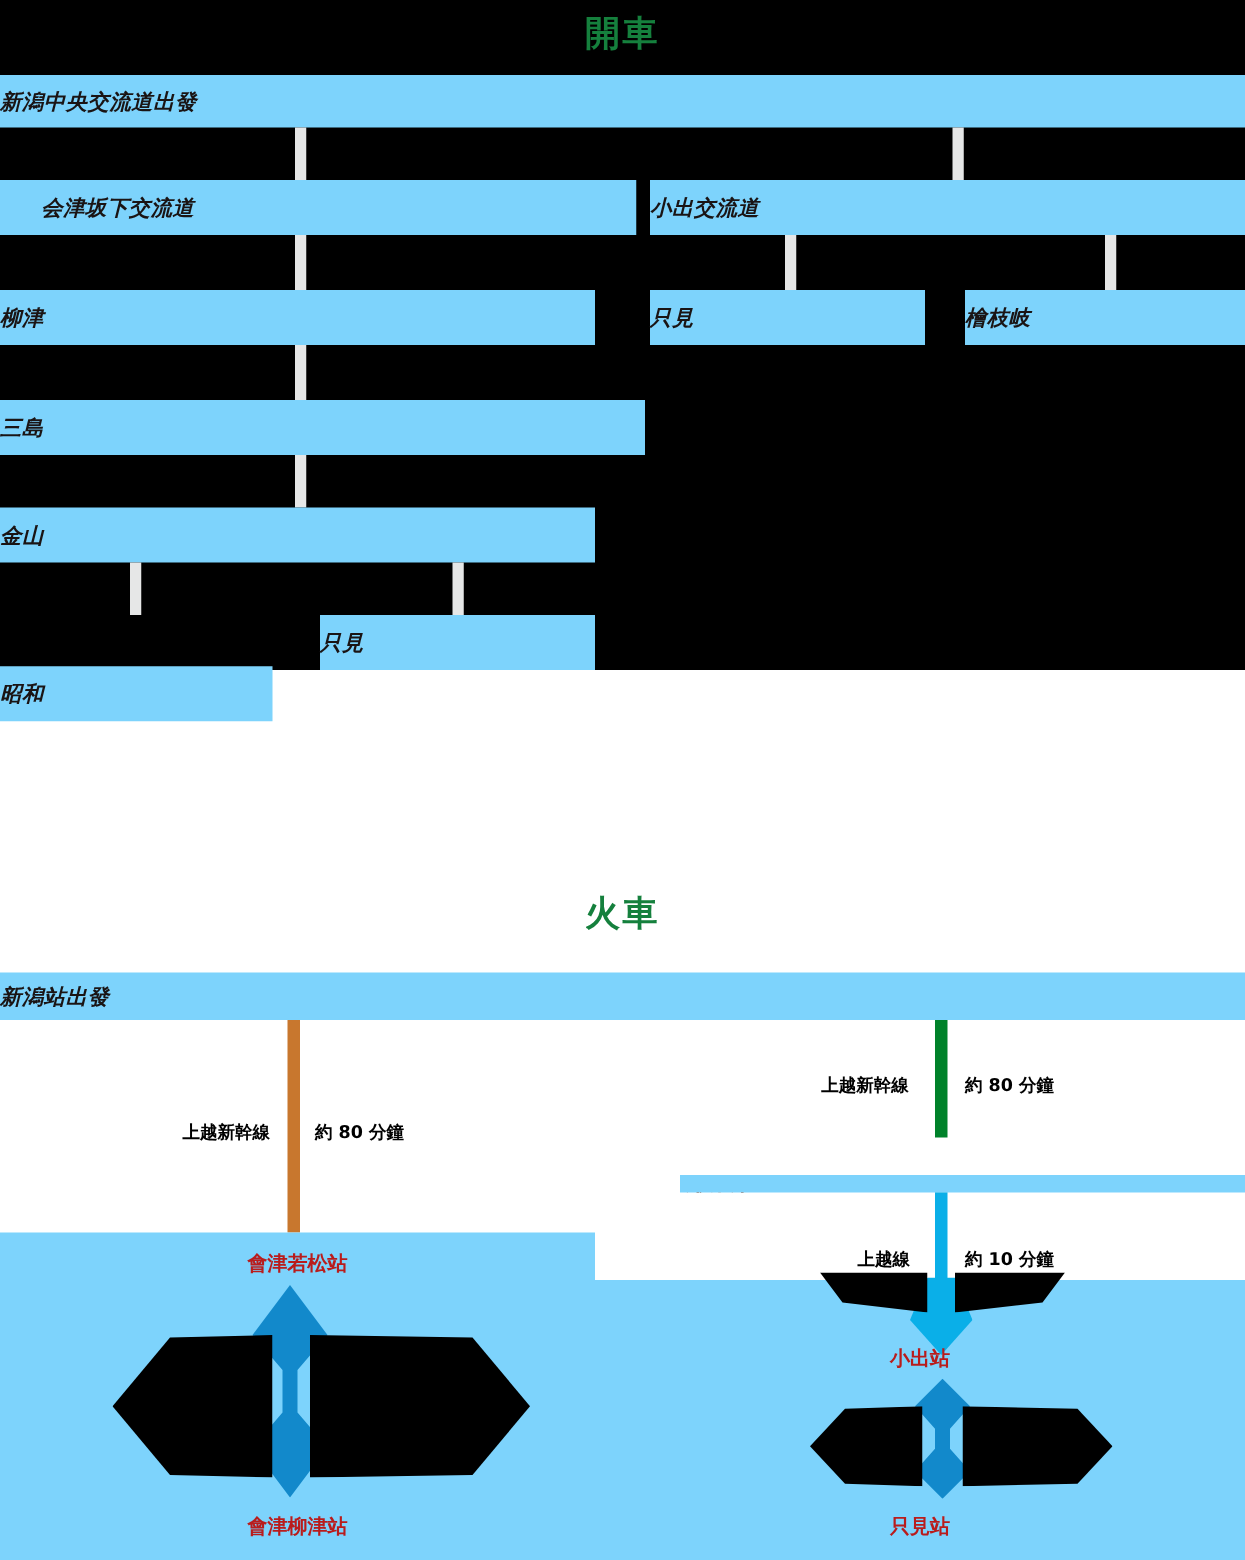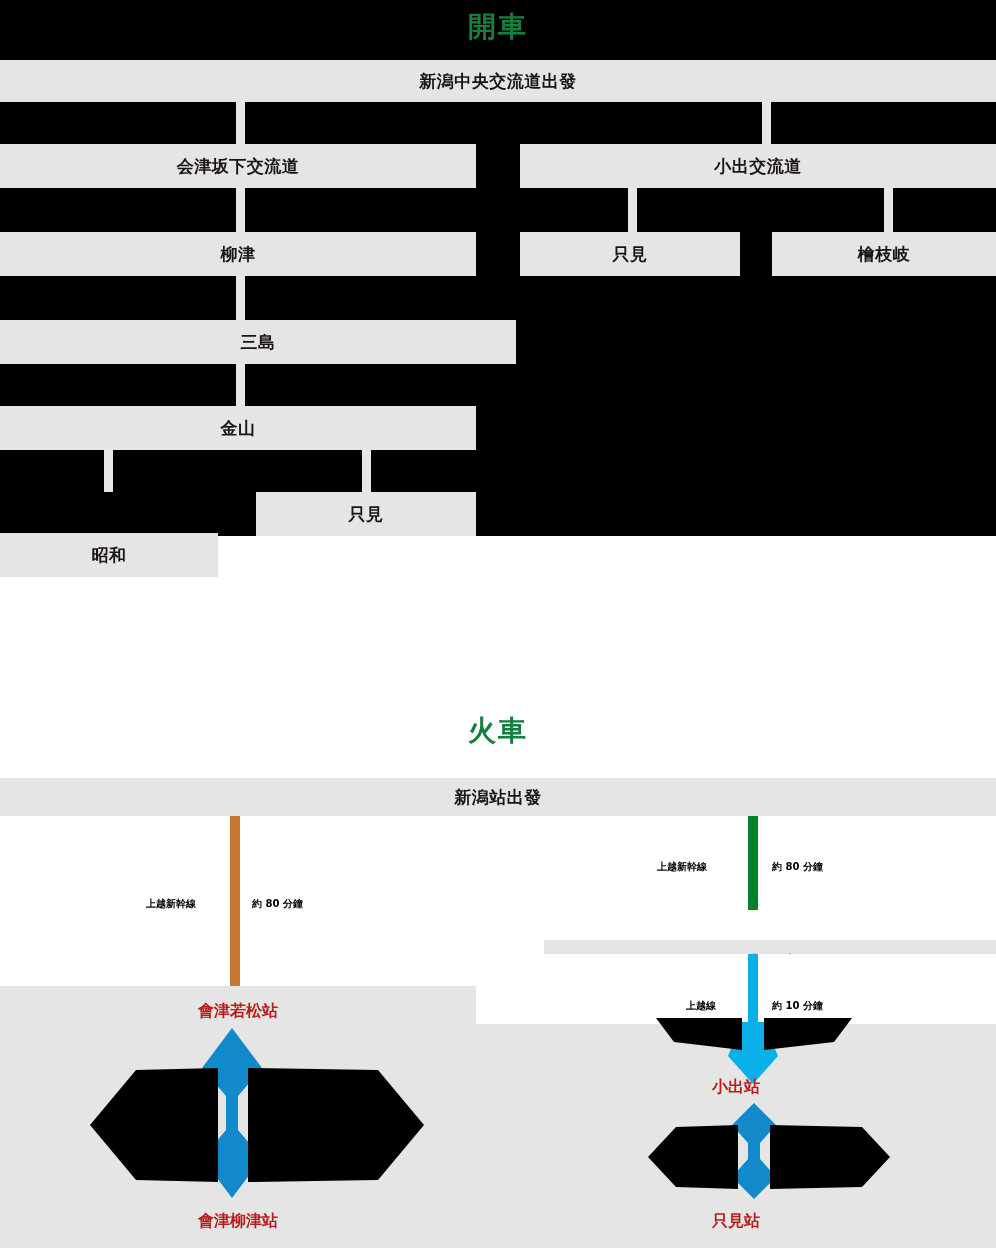--- a/index.html
+++ b/index.html
@@ -4,47 +4,47 @@
 <style>
   html,body{margin:0;padding:0;}
   body{
     width:996px;height:1248px;position:relative;
     background:#ffffff;
     font-family:"DejaVu Sans","Liberation Sans",sans-serif;
     overflow:hidden;
   }
   .stage{position:absolute;left:0;top:0;width:996px;height:1248px;}
   .blk{position:absolute;background:#000000;}
-  .band{position:absolute;background:#e5e5e5;display:flex;align-items:center;justify-content:center;}
+  .band{position:absolute;background:#7dd3fc;display:flex;align-items:center;font-style:italic;}
   .band span{font-size:17px;font-weight:700;color:#1a1414;letter-spacing:.5px;}
   .conn{position:absolute;background:#e6e7e7;width:9px;}
   .title{position:absolute;width:100%;text-align:center;font-size:28px;font-weight:700;color:#15803d;letter-spacing:2px;}
   .vline{position:absolute;width:10px;}
-  .lbl{position:absolute;font-size:10px;font-weight:700;color:#000;white-space:nowrap;}
+  .lbl{position:absolute;font-size:14px;font-weight:700;color:#000;white-space:nowrap;}
   .stn{position:absolute;width:100%;text-align:center;font-size:16px;font-weight:700;color:#b91c1c;}
   .arrow{position:absolute;}
   .whitemask{position:absolute;background:#ffffff;}
 </style>
 </head>
 <body>
 
 <div class="stage">
 
   <div class="blk" style="left:0;top:0;width:996px;height:536px;"></div>
 
   <div class="title" style="top:8px;">開車</div>
 
   <div class="band" style="left:0;top:60px;width:996px;height:42px;">
     <span>新潟中央交流道出發</span>
   </div>
 
   <div class="conn" style="left:236px;top:102px;height:42px;"></div>
   <div class="conn" style="left:762px;top:102px;height:42px;"></div>
 
-  <div class="band" style="left:0;top:144px;width:476px;height:44px;">
+  <div class="band" style="left:0;top:144px;width:476px;height:44px;padding-left:33px;">
     <span>会津坂下交流道</span>
   </div>
   <div class="band" style="left:520px;top:144px;width:476px;height:44px;">
     <span>小出交流道</span>
   </div>
 
   <div class="conn" style="left:236px;top:188px;height:44px;"></div>
   <div class="conn" style="left:628px;top:188px;height:44px;"></div>
   <div class="conn" style="left:884px;top:188px;height:44px;"></div>
 

